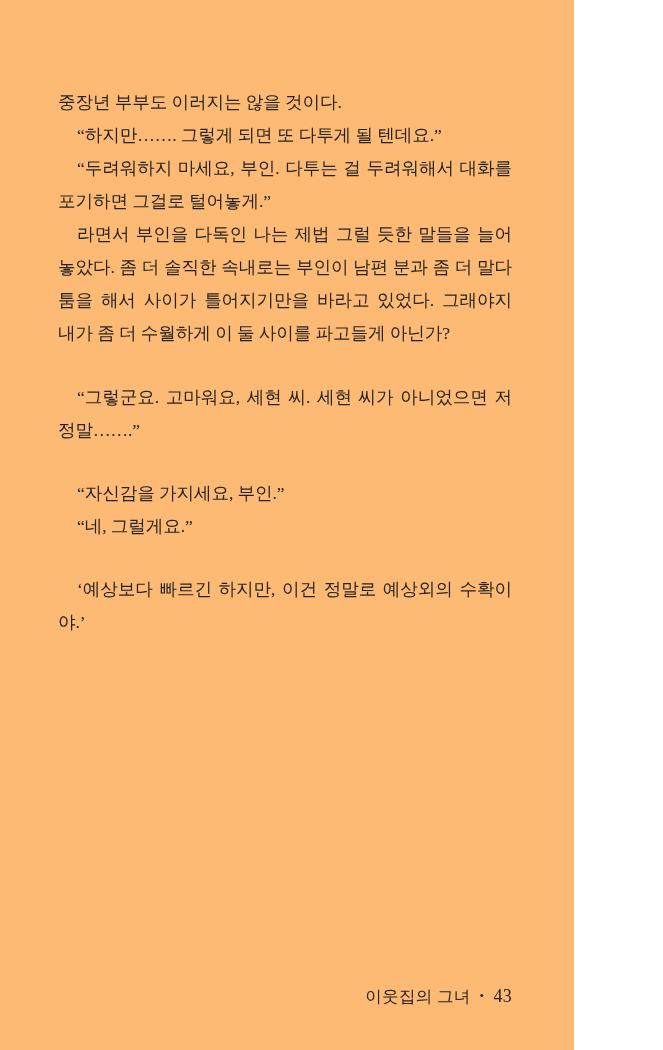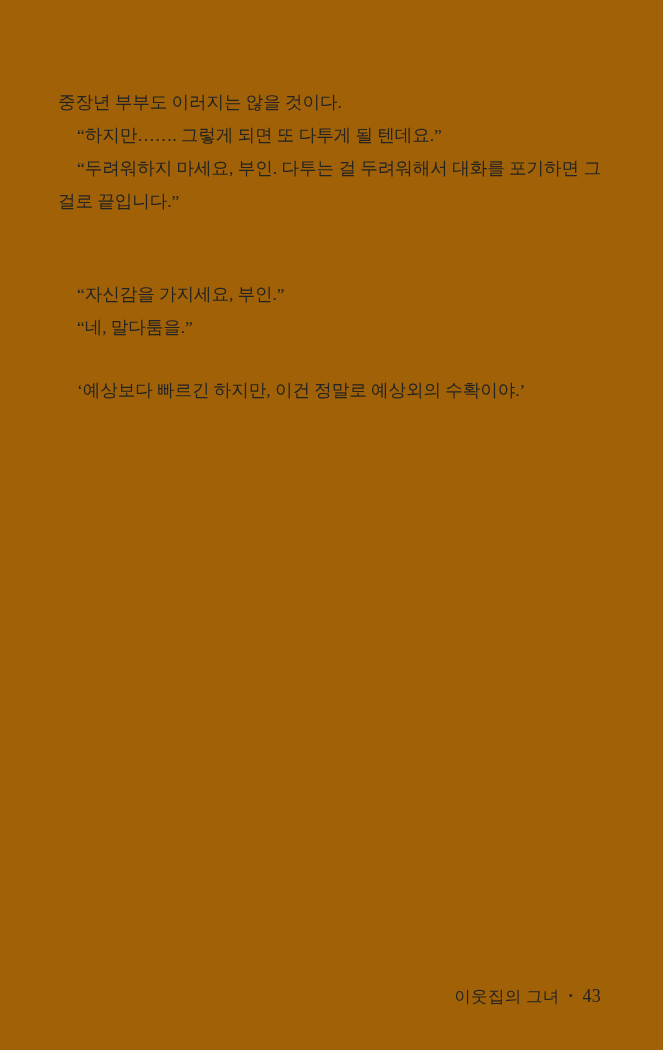--- a/index.html
+++ b/index.html
@@ -9,25 +9,25 @@
   body {
     width: 663px;
     height: 1050px;
     background: #ffffff;
     font-family: "Liberation Serif", "DejaVu Serif", serif;
     color: #1a1a1a;
     overflow: hidden;
   }
   .page {
     position: relative;
-    width: 663px;
+    width: 574px;
     height: 1050px;
     box-sizing: border-box;
     padding: 86px 62px 0 58px;
-    background: #a16207;
+    background: #fdba74;
   }
   .body-text {
     font-size: 17.6px;
     line-height: 1.88;
     text-align: justify;
     text-justify: inter-character;
     letter-spacing: -0.1px;
     color: #232323;
   }
   p {
@@ -63,29 +63,31 @@
 </style>
 </head>
 <body>
 
 <div class="page">
 
   <div class="body-text">
 
     <p class="noindent">중장년 부부도 이러지는 않을 것이다.</p>
     <p class="indent">“하지만……. 그렇게 되면 또 다투게 될 텐데요.”</p>
-    <p class="indent">“두려워하지 마세요, 부인. 다투는 걸 두려워해서 대화를 포기하면 그걸로 끝입니다.”</p>
+    <p class="indent">“두려워하지 마세요, 부인. 다투는 걸 두려워해서 대화를 포기하면 그걸로 털어놓게.”</p>
+    <p class="indent">라면서 부인을 다독인 나는 제법 그럴 듯한 말들을 늘어놓았다. 좀 더 솔직한 속내로는 부인이 남편 분과 좀 더 말다툼을 해서 사이가 틀어지기만을 바라고 있었다. 그래야지 내가 좀 더 수월하게 이 둘 사이를 파고들게 아닌가?</p>
 
     <div class="gap"></div>
 
+    <p class="indent">“그렇군요. 고마워요, 세현 씨. 세현 씨가 아니었으면 저 정말…….”</p>
 
     <div class="gap"></div>
 
     <p class="indent">“자신감을 가지세요, 부인.”</p>
-    <p class="indent">“네, 말다툼을.”</p>
+    <p class="indent">“네, 그럴게요.”</p>
 
     <div class="gap"></div>
 
     <p class="indent">‘예상보다 빠르긴 하지만, 이건 정말로 예상외의 수확이야.’</p>
 
   </div>
 
   <div class="footer">
     <span>이웃집의 그녀</span><span class="dot">•</span><span class="pagenum">43</span>
   </div>

